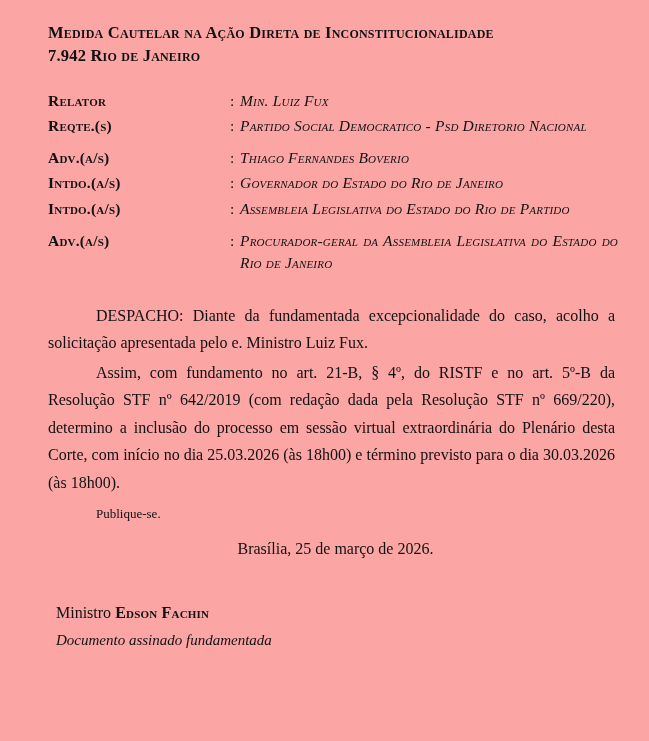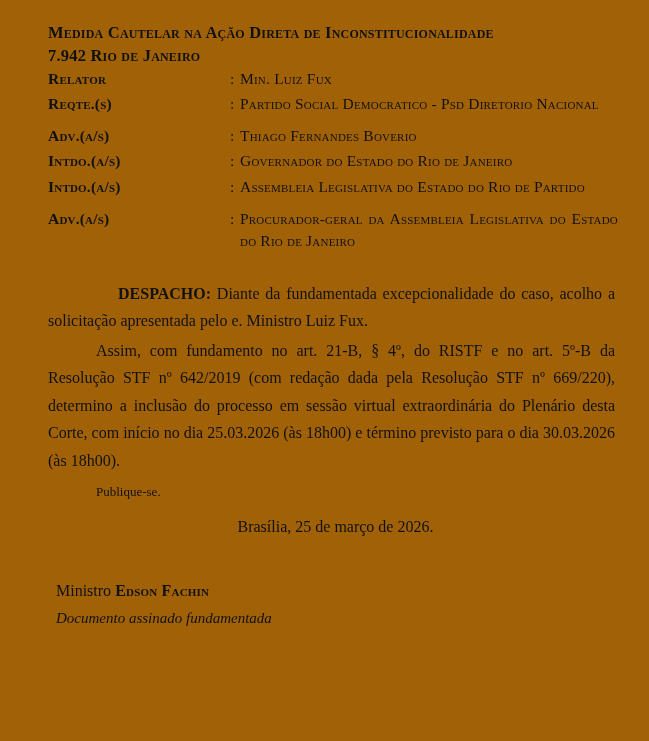--- a/index.html
+++ b/index.html
@@ -15,39 +15,40 @@
     color: #111111;
     overflow: hidden;
   }
 
   .page {
     position: relative;
     width: 649px;
     height: 741px;
     box-sizing: border-box;
     padding: 22px 34px 0 48px;
-    background: #a16207;
+    background: #fca5a5;
   }
 
   
   .doc-title {
     font-size: 16.5px;
     font-weight: bold;
     font-variant: small-caps;
     letter-spacing: 0.2px;
     line-height: 1.38;
     margin: 0 0 0 0;
     width: 567px;
   }
   .doc-title .case-no {
     font-variant: normal;
   }
 
   
   .parties {
+    margin-top: 22px;
     width: 570px;
     border-collapse: collapse;
   }
   .parties tr { vertical-align: top; }
 
   .party-label {
     font-size: 15.5px;
     font-weight: bold;
     font-variant: small-caps;
     letter-spacing: 0.2px;
@@ -66,39 +67,40 @@
   }
   .party-value {
     font-size: 15.5px;
     font-variant: small-caps;
     letter-spacing: 0.2px;
     line-height: 1.46;
     padding: 0 0 3px 0;
     text-align: justify;
     text-align-last: left;
     hyphens: none;
+    font-style: italic;
   }
   .party-value.two-line { text-align-last: left; }
 
   tr.gap-after > td { padding-bottom: 9px; }
 
   
   .body-block {
     margin-top: 24px;
     width: 567px;
   }
   .para {
     font-size: 16px;
     line-height: 1.72;
     text-align: justify;
     text-indent: 48px;
     margin: 0 0 2px 0;
     hyphens: none;
   }
-  .para b { font-weight: bold; margin-left: 22px; }
+  .para b { font-weight: normal; }
   .ord { vertical-align: baseline; }
 
   .para-publique {
     font-size: 13px;
     line-height: 1.72;
     text-indent: 48px;
     margin: 6px 0 0 0;
   }
 
   

